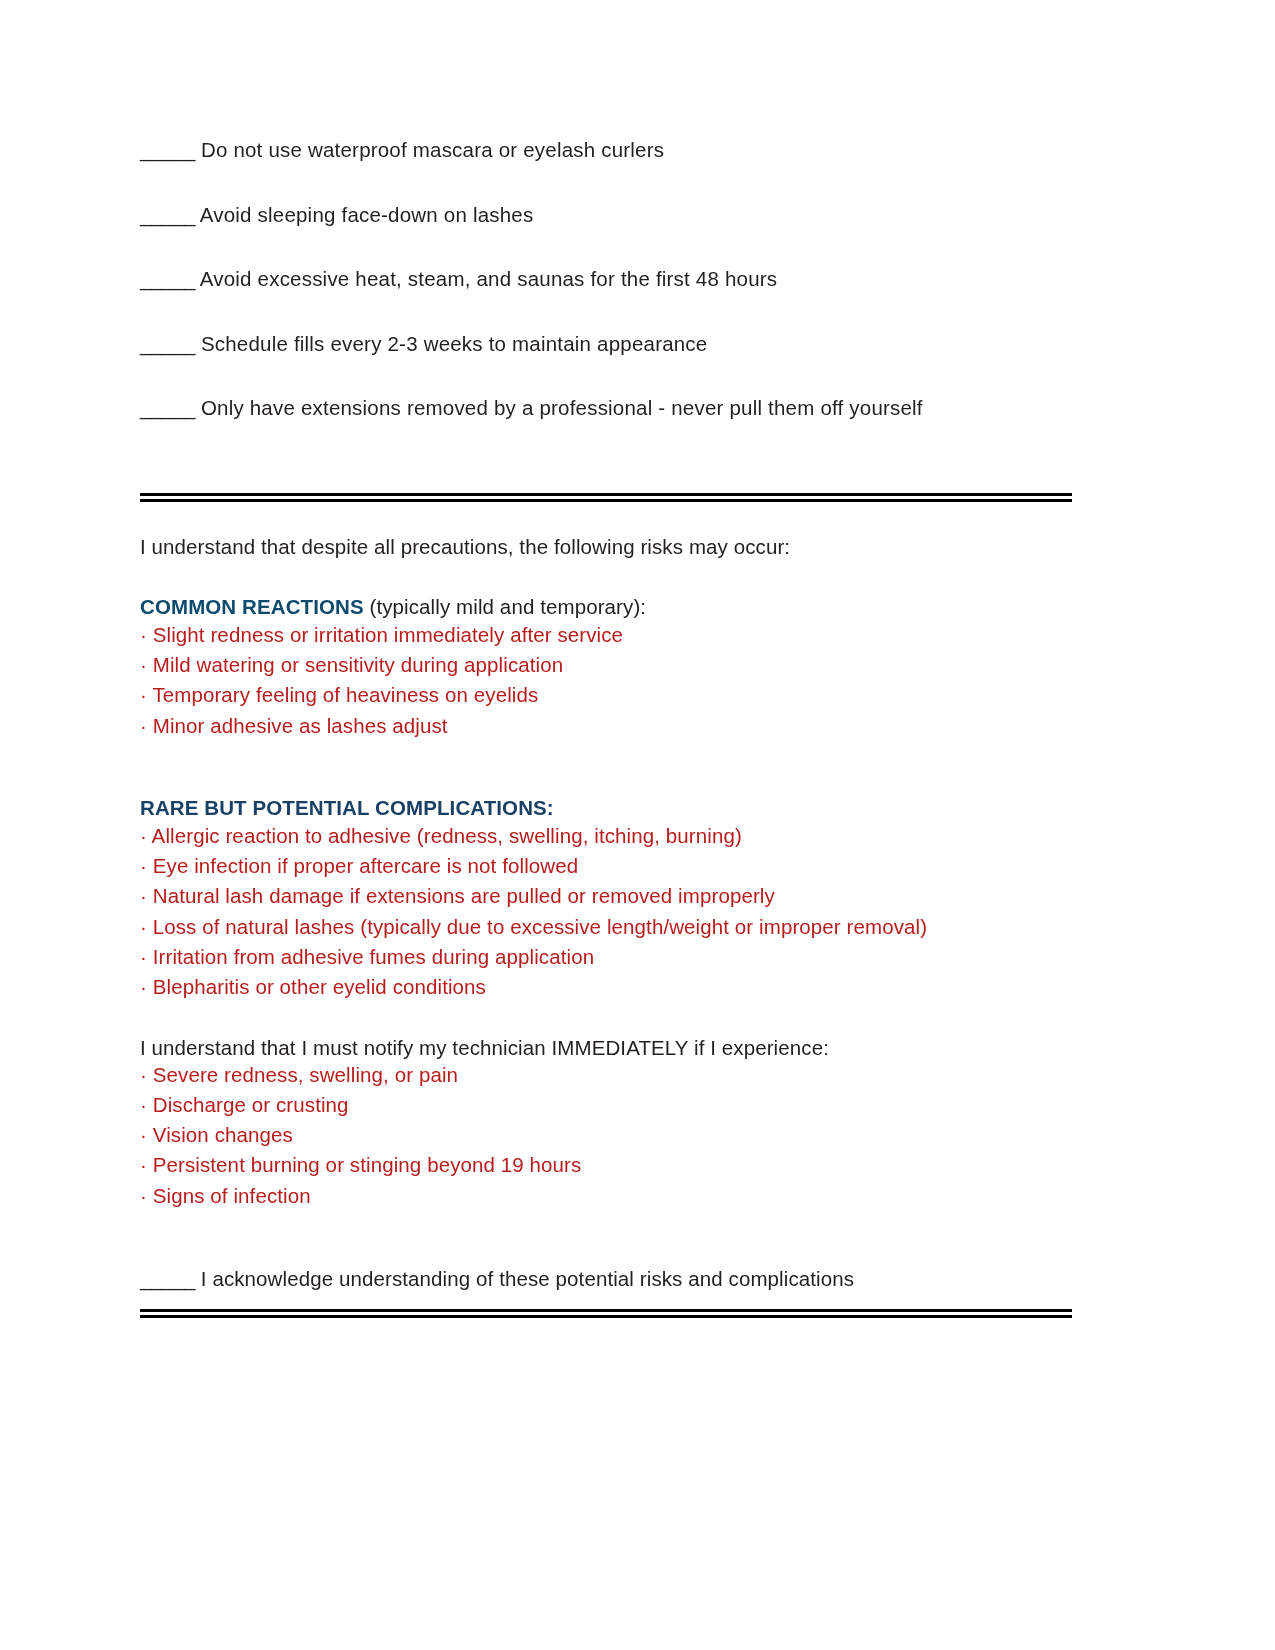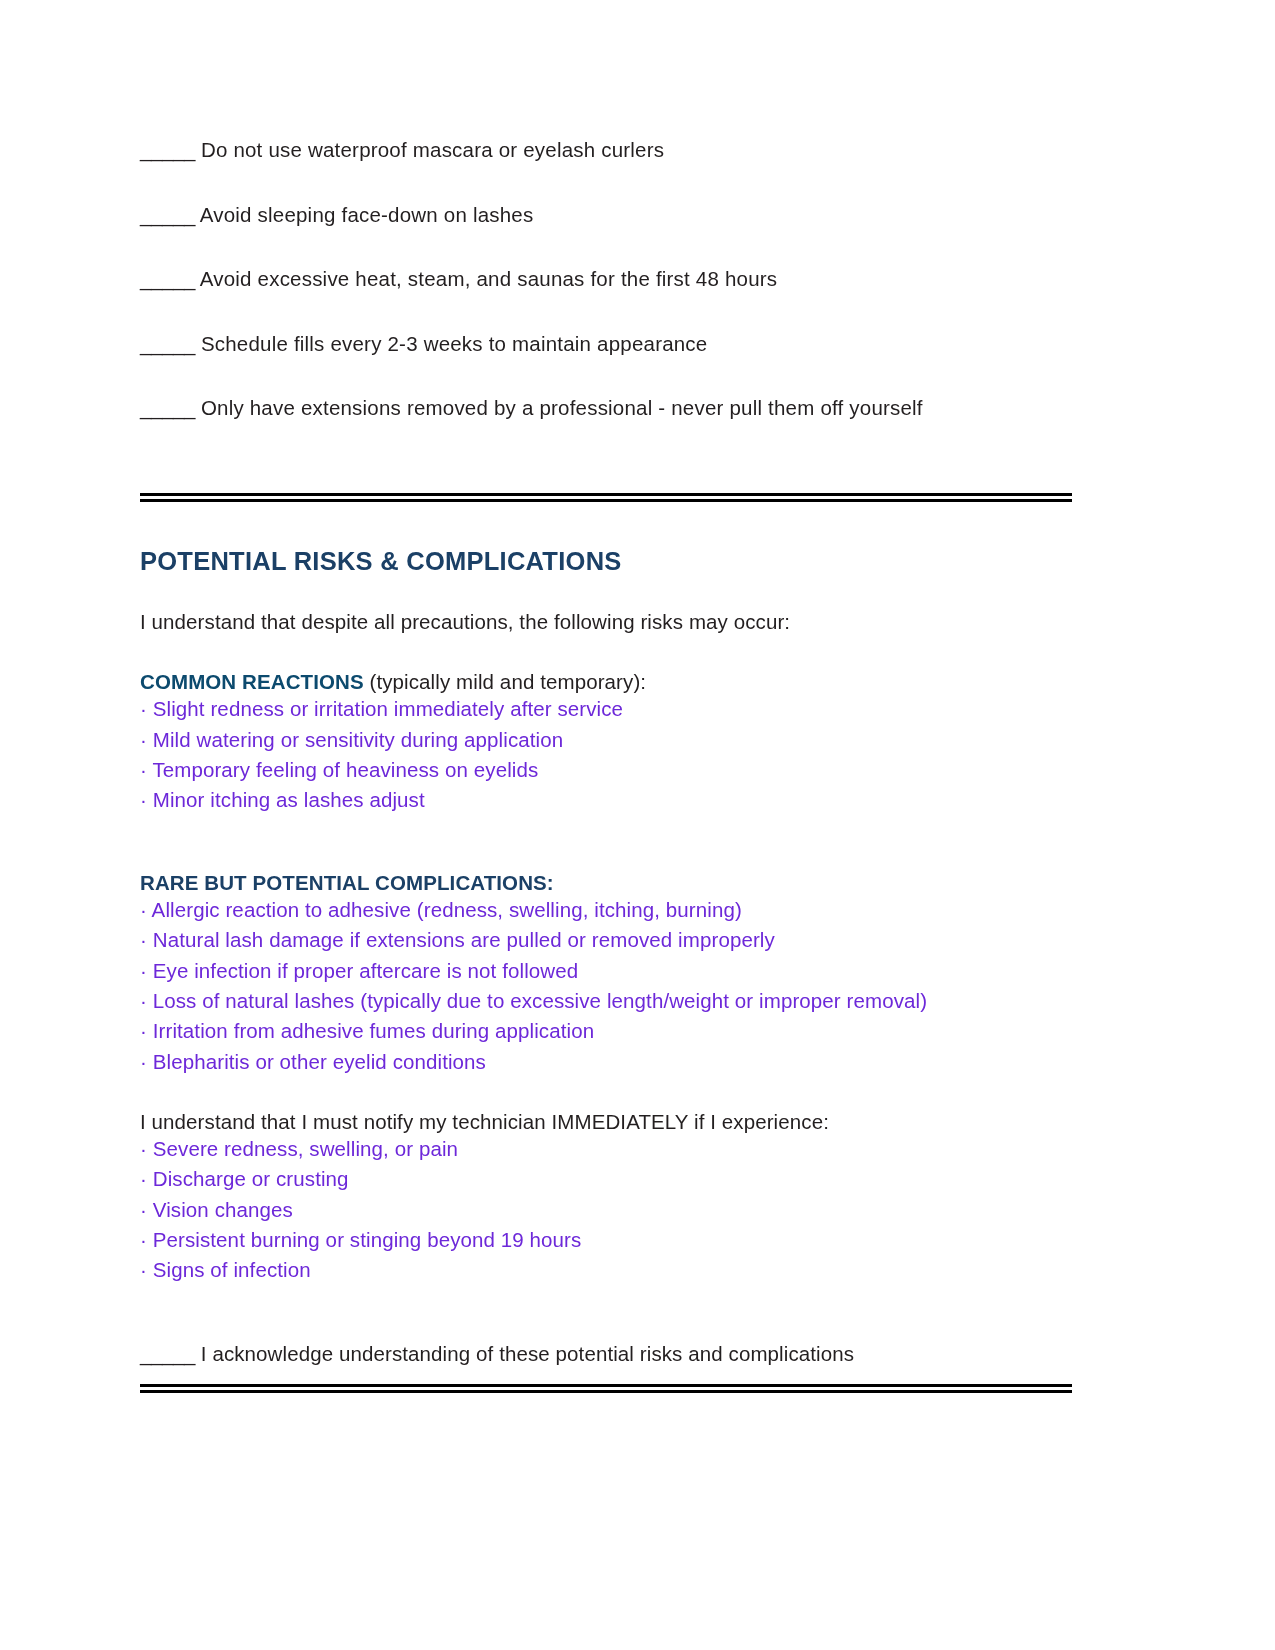--- a/index.html
+++ b/index.html
@@ -111,21 +111,21 @@
   }
 
   ul.bullets {
     list-style: none;
     margin: 0;
     padding: 0;
   }
   ul.bullets li {
     font-size: 20.5px;
     line-height: 1.48;
-    color: #6d28d9;
+    color: #b91c1c;
     letter-spacing: 0.005em;
     white-space: nowrap;
   }
   ul.bullets li .dot {
     display: inline;
   }
 
   .ack-line {
     font-size: 20.5px;
     line-height: 1.22;
@@ -162,21 +162,20 @@
         <span>Schedule fills every 2-3 weeks to maintain appearance</span>
       </div>
       <div class="checkline">
         <span class="blank">_____</span>
         <span>Only have extensions removed by a professional - never pull them off yourself</span>
       </div>
     </div>
 
     <div class="divider divider-top"></div>
 
-    <div class="section-heading">POTENTIAL RISKS &amp; COMPLICATIONS</div>
 
     <div class="body-para">I understand that despite all precautions, the following risks may occur:</div>
 
     <div class="sub-head">
       <span class="label">COMMON REACTIONS</span><span> (typically mild and temporary):</span>
     </div>
     <ul class="bullets">
       <li>
         <span class="dot">·</span>
         <span>Slight redness or irritation immediately after service</span>
@@ -184,37 +183,37 @@
       <li>
         <span class="dot">·</span>
         <span>Mild watering or sensitivity during application</span>
       </li>
       <li>
         <span class="dot">·</span>
         <span>Temporary feeling of heaviness on eyelids</span>
       </li>
       <li>
         <span class="dot">·</span>
-        <span>Minor itching as lashes adjust</span>
+        <span>Minor adhesive as lashes adjust</span>
       </li>
     </ul>
 
     <div class="sub-head-solo">RARE BUT POTENTIAL COMPLICATIONS:</div>
     <ul class="bullets">
       <li>
         <span class="dot">·</span>
         <span>Allergic reaction to adhesive (redness, swelling, itching, burning)</span>
       </li>
       <li>
         <span class="dot">·</span>
+        <span>Eye infection if proper aftercare is not followed</span>
+      </li>
+      <li>
+        <span class="dot">·</span>
         <span>Natural lash damage if extensions are pulled or removed improperly</span>
-      </li>
-      <li>
-        <span class="dot">·</span>
-        <span>Eye infection if proper aftercare is not followed</span>
       </li>
       <li>
         <span class="dot">·</span>
         <span>Loss of natural lashes (typically due to excessive length/weight or improper removal)</span>
       </li>
       <li>
         <span class="dot">·</span>
         <span>Irritation from adhesive fumes during application</span>
       </li>
       <li>

